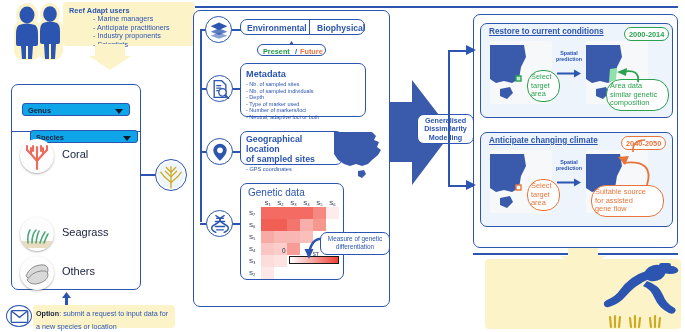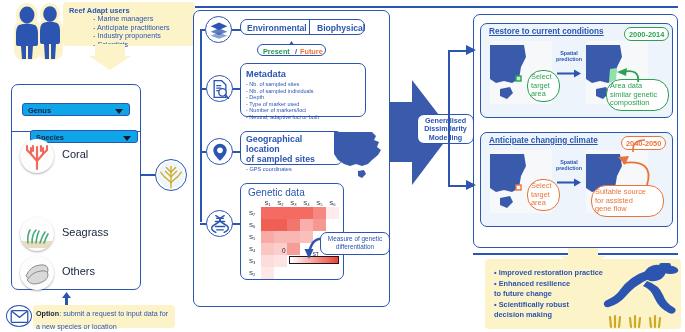--- a/index.html
+++ b/index.html
@@ -639,22 +639,15 @@
           <path d="M67 6 q8 -3 13 1 q3 3 -1 5 q-5 2 -12 0 z"></path>
           <rect x="62" y="2" width="12" height="5" rx="2.4"></rect>
         </g>
         <g stroke="#ccab22" stroke-width="2.2" fill="none" stroke-linecap="round">
           <path d="M14 66 L13 56 M18 66 L18 55 M22 66 L23 56"></path>
           <path d="M34 66 L33 57 M38 66 L38 55 M42 66 L43 57"></path>
           <path d="M54 66 L53 57 M58 66 L58 55 M62 66 L63 57"></path>
         </g>
       </svg>
     </div>
-    <div id="outcome-list">
-      <div>• Improved restoration practice</div>
-      <div>• Enhanced resilience</div>
-      <div>  to future change</div>
-      <div>• Scientifically robust</div>
-      <div>  decision making</div>
-    </div>
   </div>
 
 </div>
 
 </body></html>

